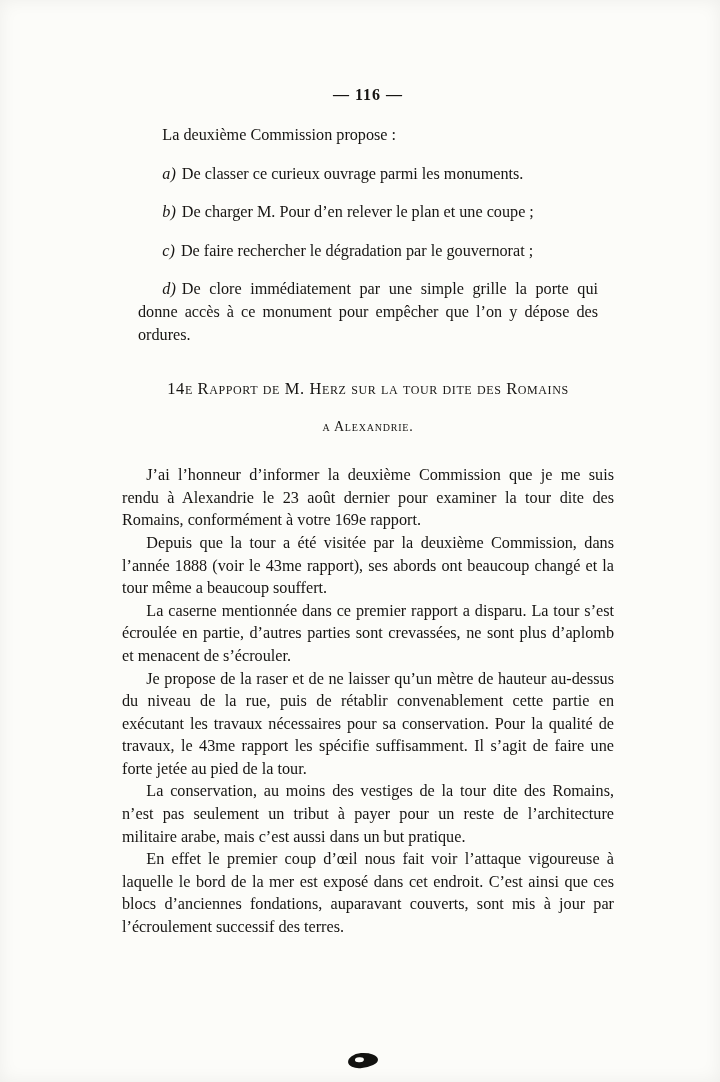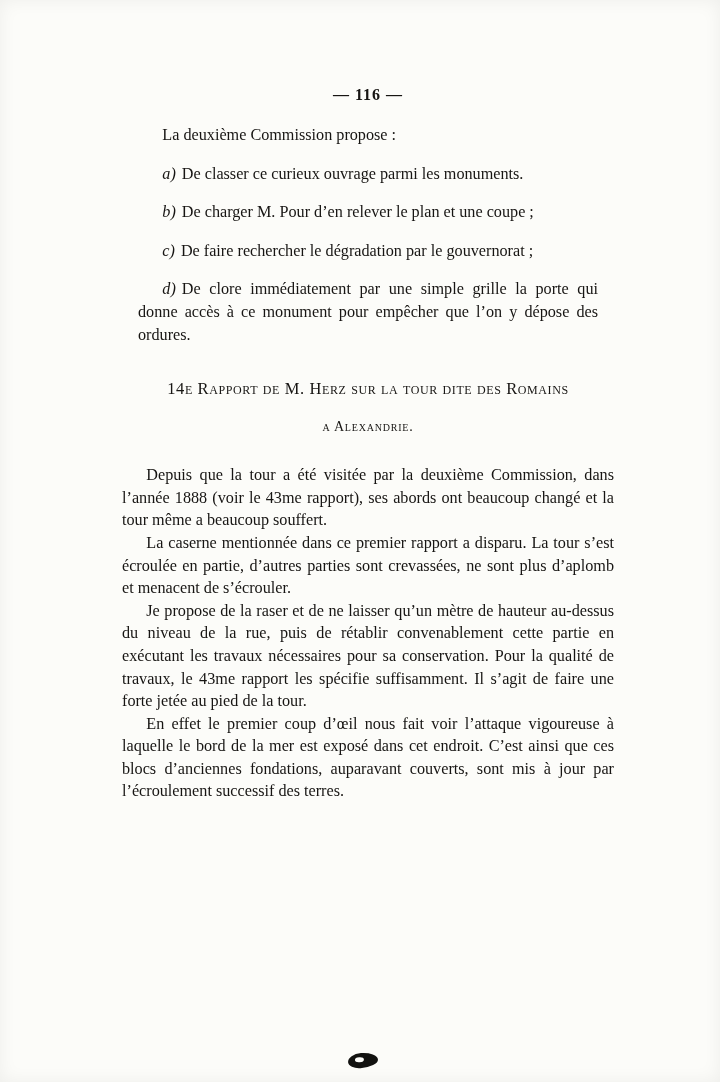--- a/index.html
+++ b/index.html
@@ -107,22 +107,24 @@
     <p class="list-item"><span class="marker">c)</span><span>De faire rechercher le dégradation par le gouvernorat ;</span></p>
 
     <p class="list-item"><span class="marker">d)</span><span>De clore immédiatement par une simple grille la porte qui donne accès à ce monument pour empêcher que l’on y dépose des ordures.</span></p>
 
     <div class="section-heading">
       <p class="section-title">14e Rapport de M. Herz sur la tour dite des Romains</p>
       <p class="section-subtitle">a Alexandrie.</p>
     </div>
 
     <div class="body-paragraphs">
+      <p>J’ai l’honneur d’informer la deuxième Commission que je me suis rendu à Alexandrie le 23 août dernier pour examiner la tour dite des Romains, conformément à votre 169e rapport.</p>
       <p>Depuis que la tour a été visitée par la deuxième Commission, dans l’année 1888 (voir le 43me rapport), ses abords ont beaucoup changé et la tour même a beaucoup souffert.</p>
       <p>La caserne mentionnée dans ce premier rapport a disparu. La tour s’est écroulée en partie, d’autres parties sont crevassées, ne sont plus d’aplomb et menacent de s’écrouler.</p>
       <p>Je propose de la raser et de ne laisser qu’un mètre de hauteur au-dessus du niveau de la rue, puis de rétablir convenablement cette partie en exécutant les travaux nécessaires pour sa conservation. Pour la qualité de travaux, le 43me rapport les spécifie suffisamment. Il s’agit de faire une forte jetée au pied de la tour.</p>
+      <p>La conservation, au moins des vestiges de la tour dite des Romains, n’est pas seulement un tribut à payer pour un reste de l’architecture militaire arabe, mais c’est aussi dans un but pratique.</p>
       <p>En effet le premier coup d’œil nous fait voir l’attaque vigoureuse à laquelle le bord de la mer est exposé dans cet endroit. C’est ainsi que ces blocs d’anciennes fondations, auparavant couverts, sont mis à jour par l’écroulement successif des terres.</p>
     </div>
 
   </div>
 
   <div class="ink-smudge"></div>
 </div>
 
 </body></html>

